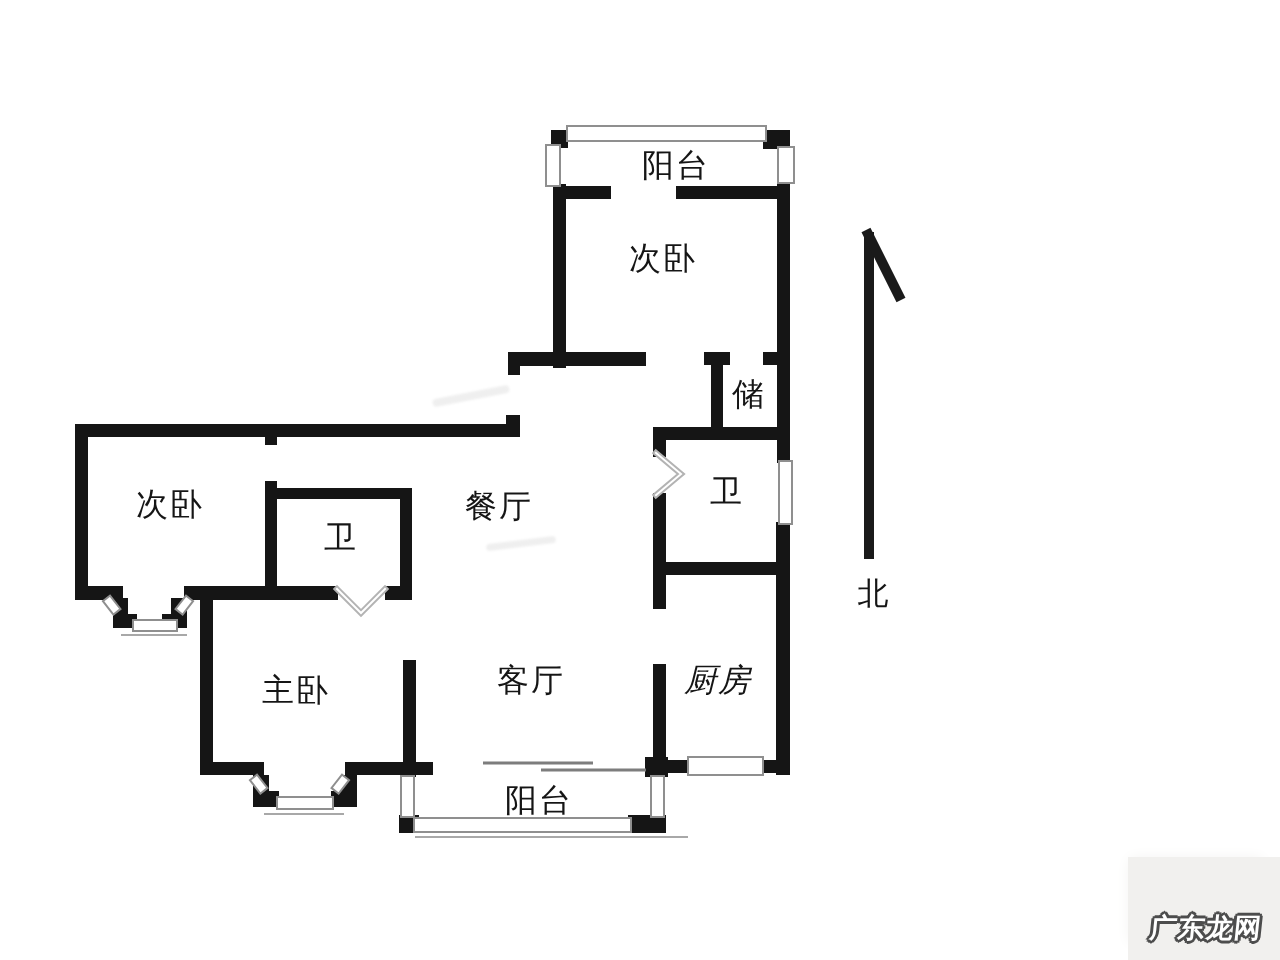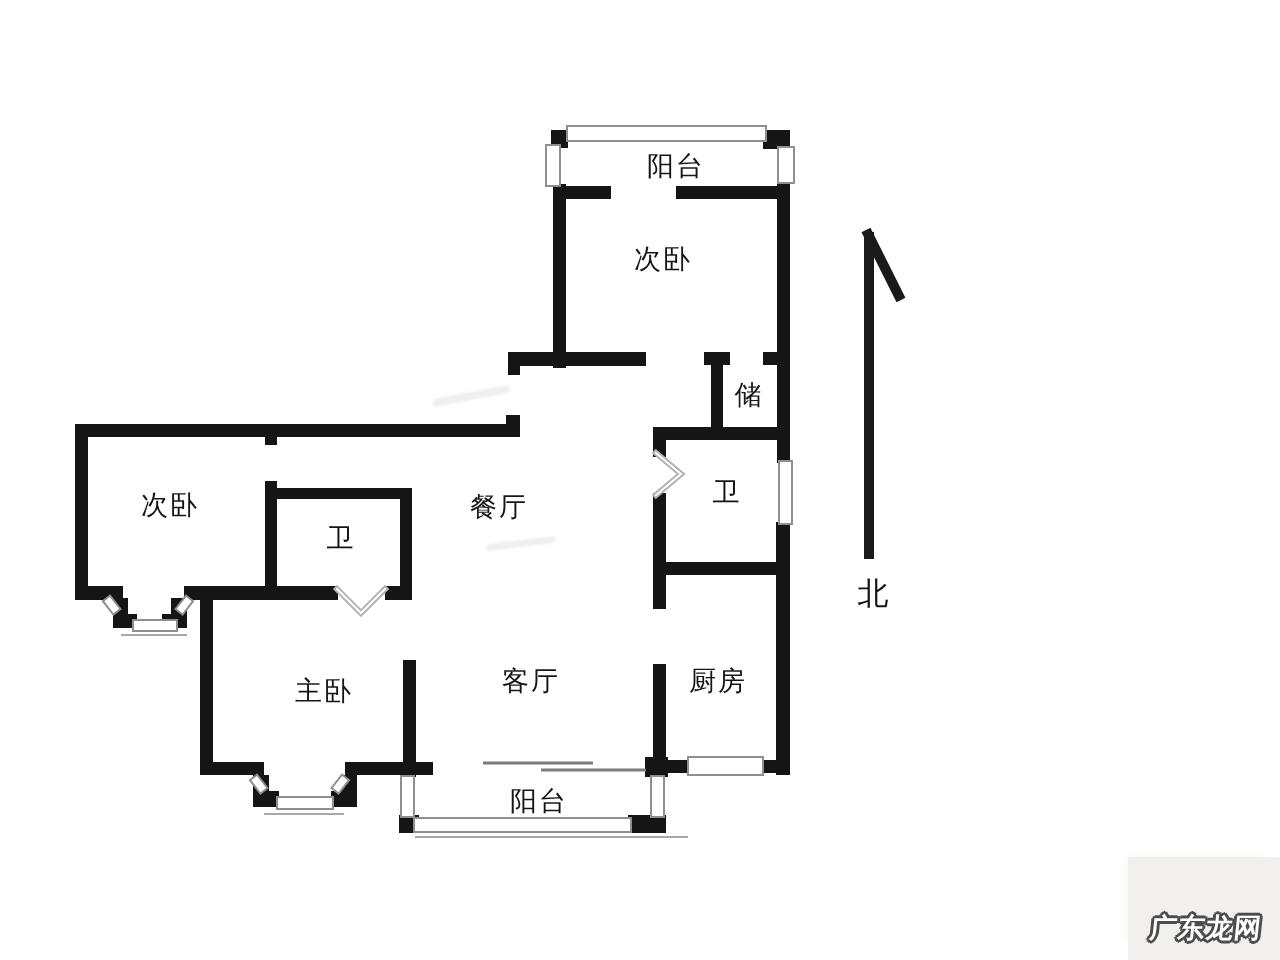--- a/index.html
+++ b/index.html
@@ -3,21 +3,21 @@
 <meta charset="utf-8">
 <style>
   html,body{margin:0;padding:0;background:#ffffff;}
   #stage{
     position:relative;width:1280px;height:960px;background:#ffffff;overflow:hidden;
     font-family:"DejaVu Serif","Liberation Serif",serif;
   }
   #plan-svg{position:absolute;left:0;top:0;}
   .room-label{
     position:absolute;transform:translate(-50%,-50%);
-    font-size:27px;color:#151515;letter-spacing:2px;white-space:nowrap;
+    font-size:32px;color:#151515;letter-spacing:2px;white-space:nowrap;
   }
   .north-label{font-size:31px;letter-spacing:0;}
   .smudge{position:absolute;background:#8a8a8a;opacity:0.13;border-radius:4px;filter:blur(1px);}
   #watermark-panel{
     position:absolute;right:0;bottom:0;width:152px;height:103px;
     background:#f1f0ee;box-shadow:-8px -8px 14px -10px #f1f0ee;
   }
   #watermark-text{
     position:absolute;right:18px;bottom:14px;
     font-family:"DejaVu Sans","Liberation Sans",sans-serif;
@@ -137,23 +137,23 @@
   <div class="smudge" style="left:432px;top:392px;width:78px;height:8px;transform:rotate(-11deg);"></div>
   <div class="smudge" style="left:486px;top:540px;width:70px;height:7px;transform:rotate(-7deg);"></div>
 
   <span class="room-label" style="left:676px;top:166px;">阳台</span>
   <span class="room-label" style="left:663px;top:259px;">次卧</span>
   <span class="room-label" style="left:749px;top:395px;">储</span>
   <span class="room-label" style="left:727px;top:492px;">卫</span>
   <span class="room-label" style="left:484px;top:507px;margin-left:15px;">餐厅</span>
   <span class="room-label" style="left:170px;top:505px;">次卧</span>
   <span class="room-label" style="left:341px;top:538px;">卫</span>
-  <span class="room-label" style="left:296px;top:691px;margin-left:28px;">主卧</span>
+  <span class="room-label" style="left:296px;top:691px;">主卧</span>
   <span class="room-label" style="left:531px;top:681px;">客厅</span>
-  <span class="room-label" style="left:718px;top:681px;">厨房</span>
+  <span class="room-label" style="left:718px;top:681px;font-style:italic;">厨房</span>
   <span class="room-label" style="left:539px;top:801px;">阳台</span>
 
   <span class="room-label north-label" style="left:873px;top:594px;">北</span>
 
   <div id="watermark-panel">
     <span id="watermark-text">广东龙网</span>
   </div>
 
 </div>
 

